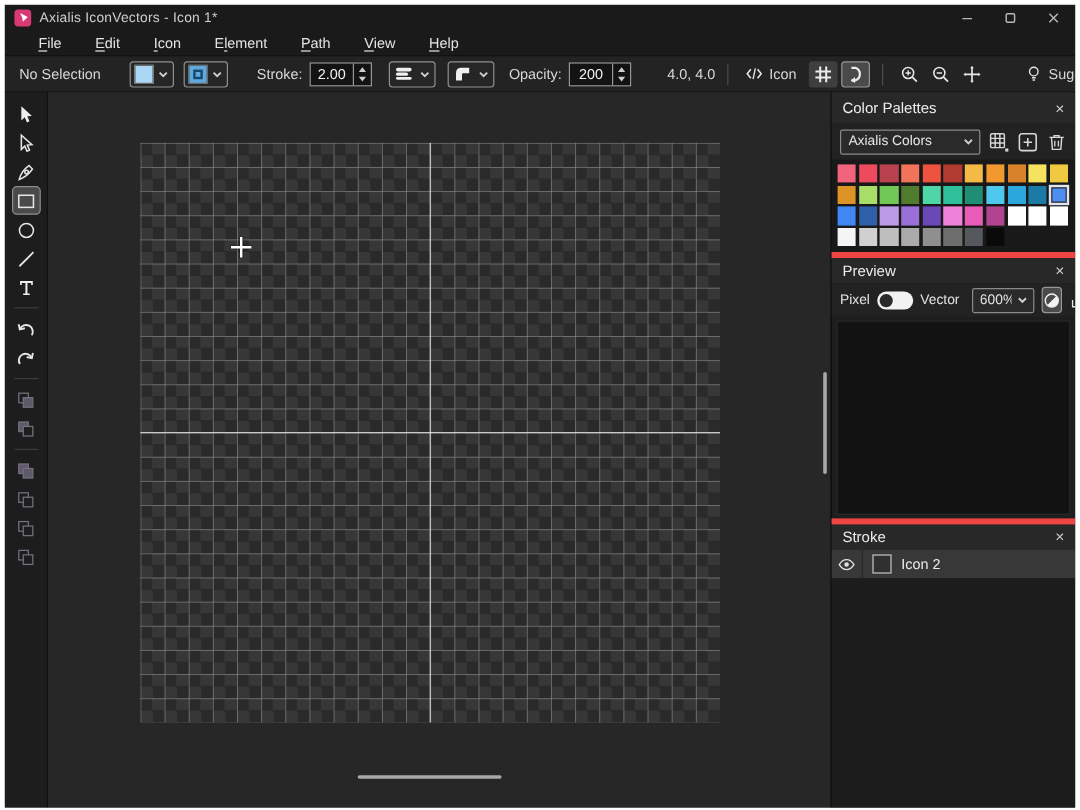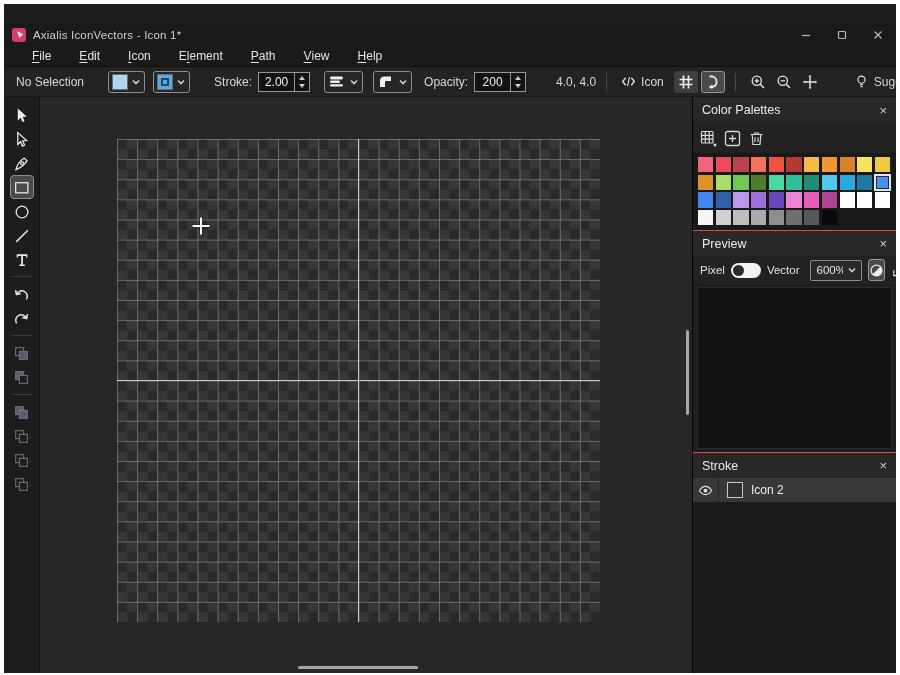--- a/index.html
+++ b/index.html
@@ -1,21 +1,21 @@
 <!DOCTYPE html>
 <html><head>
 <meta charset="utf-8">
 <style>
   * { margin:0; padding:0; box-sizing:border-box; }
   html,body { width:900px; height:675px; background:#ffffff; font-family:"Liberation Sans", sans-serif; }
   .page { position:relative; width:900px; height:675px; background:#fff; }
   .window { position:absolute; left:4px; top:4px; width:892px; height:669px; background:#1e1e1e; display:flex; flex-direction:column; overflow:hidden; }
 
   
-  .titlebar { height:21px; background:#1a1a1a; display:flex; align-items:center; padding-left:8px; flex:none;margin-top:20px; }
+  .titlebar { height:21px; background:#1a1a1a; display:flex; align-items:center; padding-left:8px; flex:none; }
   .app-icon { width:14px; height:14px; border-radius:3px; background:#d83a72; display:flex; align-items:center; justify-content:center; margin-right:7px; }
   .app-icon svg { width:9px; height:9px; }
   .title-text { font-size:11.5px; color:#cfcfcf; letter-spacing:.2px; }
   .win-controls { margin-left:auto; display:flex; height:100%; }
   .win-btn { width:36px; height:100%; display:flex; align-items:center; justify-content:center; color:#b8b8b8; }
   .win-btn svg { width:10px; height:10px; stroke:#b8b8b8; fill:none; stroke-width:1.2; }
 
   
   .menubar { height:22px; background:#1a1a1a; display:flex; align-items:center; padding-left:14px; gap:0; flex:none; border-bottom:1px solid #111; }
   .menu-item { font-size:12px; color:#e4e4e4; padding:0 14px; height:100%; display:flex; align-items:center; }
@@ -64,21 +64,21 @@
       repeating-conic-gradient(#373737 0% 25%, #2a2a2a 0% 50%);
     background-size:20.125px 20.125px, 20.125px 20.125px, 20.125px 20.125px; }
   .canvas .center-v { position:absolute; left:241px; top:0; width:1px; height:100%; background:rgba(235,235,235,.8); }
   .canvas .center-h { position:absolute; top:241px; left:0; height:1px; width:100%; background:rgba(235,235,235,.8); }
   .crosshair { position:absolute; left:151px; top:119px; width:20px; height:20px; }
   .hscroll { position:absolute; left:258px; top:569px; width:120px; height:3px; background:#a8a8a8; border-radius:2px; }
   .vscroll { position:absolute; left:646px; top:233px; width:3px; height:85px; background:#a8a8a8; border-radius:2px; }
 
   
   .right-panel { width:204px; background:#1e1e1e; border-left:1px solid #050505; display:flex; flex-direction:column; flex:none; }
-  .panel-header { height:26px; background:#282828; display:flex; align-items:center; padding:0 9px; font-size:12.5px; color:#ececec; flex:none; border-top:1px solid #ef4444; }
+  .panel-header { height:26px; background:#282828; display:flex; align-items:center; padding:0 9px; font-size:12.5px; color:#ececec; flex:none; border-top:5px solid #ef4444; }
   .panel-close { margin-left:auto; color:#d0d0d0; font-size:13px; line-height:1; }
   .palette-row { height:30px; display:flex; align-items:center; padding:0 7px; gap:7px; background:#222; flex:none; }
   .fake-select { height:21px; border:1px solid #8a8a8a; border-radius:2px; background:#2a2a2a; display:flex; align-items:center; padding:0 4px 0 6px; font-size:11.5px; color:#e6e6e6; flex:1; gap:4px; }
   .fake-select .lbl { flex:1; white-space:nowrap; overflow:hidden; }
   .pal-icon { width:17px; height:17px; flex:none; }
   .pal-icon svg { width:17px; height:17px; }
   .swatch-grid { background:#191919; padding:4px 5px 5px 5px; display:flex; flex-wrap:wrap; gap:2.4px; flex:none; }
   .color-swatch { width:15.3px; height:15.3px; }
   .color-swatch.selected { outline:2px solid #dfe6f2; outline-offset:-1px; box-shadow:inset 0 0 0 2px #2a2a2a; }
   .preview-controls { height:28px; display:flex; align-items:center; padding:0 7px; gap:6px; background:#222; font-size:11.5px; color:#e3e3e3; flex:none; }
@@ -359,20 +359,26 @@
         <div class="vscroll"></div>
       </div>
 
       <div class="right-panel">
 
         <div class="panel-header" style="border-top:none;">
           <span>Color Palettes</span>
           <span class="panel-close">×</span>
         </div>
         <div class="palette-row">
+          <div class="fake-select">
+            <span class="lbl">Axialis Colors</span>
+            <svg class="chev" viewBox="0 0 10 10">
+                <path d="M2 3.5l3 3 3-3"></path>
+              </svg>
+          </div>
           <div class="pal-icon">
             <svg viewBox="0 0 17 17">
                 <rect x="1.5" y="1.5" width="11.5" height="11.5" rx="1" fill="none" stroke="#d8d8d8" stroke-width="1.2"></rect>
                 <path d="M5.3 1.5v11.5M9.2 1.5v11.5M1.5 5.3h11.5M1.5 9.2h11.5" stroke="#d8d8d8" stroke-width="1.2"></path>
                 <rect x="13.7" y="13.7" width="2.6" height="2.6" fill="#d8d8d8"></rect>
               </svg>
           </div>
           <div class="pal-icon">
             <svg viewBox="0 0 17 17">
                 <rect x="1.5" y="1.5" width="14" height="14" rx="2" fill="none" stroke="#d8d8d8" stroke-width="1.3"></rect>

